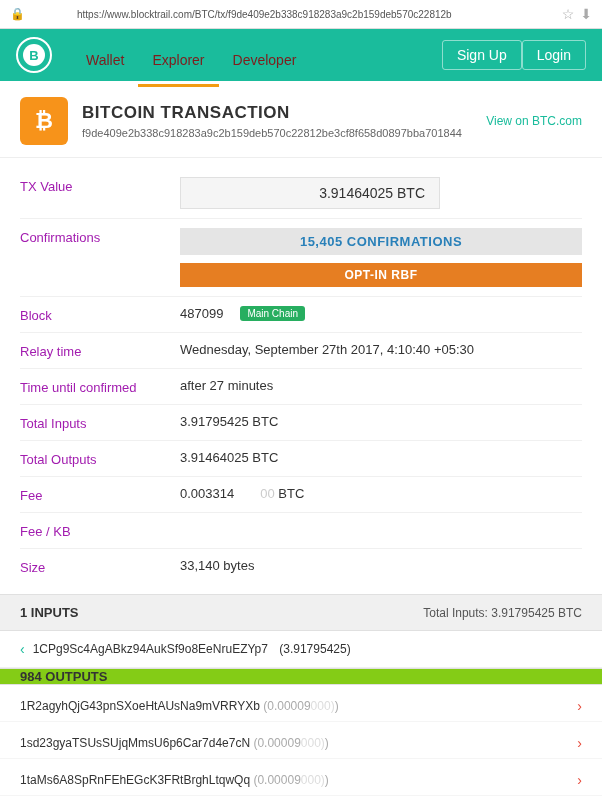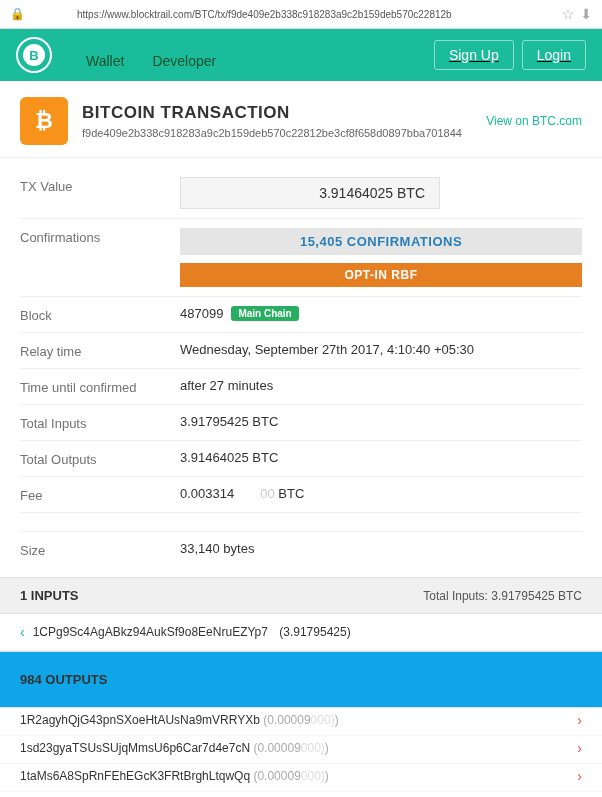--- a/index.html
+++ b/index.html
@@ -23,25 +23,25 @@
     }
     .nav-logo-inner {
       width: 22px; height: 22px;
       background: white;
       border-radius: 50%;
       display: flex; align-items: center; justify-content: center;
       font-weight: bold; font-size: 13px; color: #1abc9c;
     }
     .nav-links { display: flex; gap: 0; flex: 1; }
     .nav-link {
-      color: #14532d; text-decoration: none; padding: 16px 14px;
+      color: #7f1d1d; text-decoration: none; padding: 16px 14px;
       font-size: 14px; cursor: pointer; position: relative; margin-top: 12px;
     }
     .nav-link.active { border-bottom: 3px solid #f39c12; }
-    .nav-right { display: flex; gap: 8px; margin-left: auto; text-decoration: underline; }
+    .nav-right { display: flex; margin-left: auto; }
     .nav-btn {
       color: white; font-size: 14px; padding: 6px 14px;
       border: 1px solid rgba(255,255,255,0.5); border-radius: 3px;
       cursor: pointer; background: transparent;
     }
 
     
     .url-bar {
       background: white;
       border-bottom: 1px solid #ddd;
@@ -86,21 +86,21 @@
       display: flex;
       align-items: flex-start;
       padding: 9px 0;
       border-bottom: 1px solid #f0f0f0;
     }
     .detail-row:last-child { border-bottom: none; }
     .detail-label {
       width: 160px;
       min-width: 160px;
       font-size: 13px;
-      color: #737373;
+      color: #a21caf;
       font-weight: 500;
       padding-top: 2px;
     }
     .detail-value {
       flex: 1;
       font-size: 13px;
       color: #333;
     }
 
     
@@ -134,28 +134,27 @@
       font-size: 12px;
       font-weight: bold;
       text-align: center;
       display: block;
       min-width: 260px;
       margin-top: 8px;
       letter-spacing: 0.5px;
     }
 
     
-    .block-value { display: flex; align-items: center; gap: 8px; }
+    .block-value { display: flex; align-items: center; gap: 17px; }
     .main-chain-badge {
       background: #27ae60;
       color: white;
       font-size: 10px;
       padding: 2px 7px;
       border-radius: 3px;
-      font-weight: bold;
     }
 
     
     .dim { color: #ccc; margin-left: 26px; }
 
     
     .section-header {
       background: #f0f0f0;
       padding: 10px 20px;
       display: flex;
@@ -174,27 +173,27 @@
       align-items: center;
       gap: 8px;
       border-bottom: 1px solid #f0f0f0;
     }
     .chevron-left { color: #1abc9c; font-size: 14px; }
     .chevron-right { color: #e74c3c; font-size: 14px; margin-left: auto; }
     .addr-text { font-size: 12px; color: #333; }
 
     
     .outputs-header {
-      background: #0ea5e9;
-      padding: 20px 20px;
+      background: #84cc16;
+      padding: 0 20px;
       border-top: 1px solid #e0e0e0;
       border-bottom: 1px solid #e0e0e0;
     }
     .output-item {
-      padding: 4px 20px 7px 20px;
+      padding: 13px 20px 7px 20px;
       display: flex;
       align-items: center;
       justify-content: space-between;
       border-bottom: 1px solid #f5f5f5;
       cursor: pointer;
     }
     .output-addr { font-size: 12px; color: #333; }
   </style>
 </head>
 <body>
@@ -205,20 +204,21 @@
   <span class="url-star">☆</span>
   <span class="url-dl">⬇</span>
 </div>
 
 <nav>
   <div class="nav-logo">
     <div class="nav-logo-inner">B</div>
   </div>
   <div class="nav-links">
     <a class="nav-link">Wallet</a>
+    <a class="nav-link active">Explorer</a>
     <a class="nav-link">Developer</a>
   </div>
   <div class="nav-right">
     <button class="nav-btn">Sign Up</button>
     <button class="nav-btn">Login</button>
   </div>
 </nav>
 
 <div class="content">
 
@@ -279,20 +279,21 @@
     </div>
 
     <div class="detail-row">
       <div class="detail-label">Fee</div>
       <div class="detail-value">
         <span>0.003314</span><span class="dim">00</span><span> BTC</span>
       </div>
     </div>
 
     <div class="detail-row">
+      <div class="detail-label">Fee / KB</div>
     </div>
 
     <div class="detail-row">
       <div class="detail-label">Size</div>
       <div class="detail-value">33,140 bytes</div>
     </div>
 
   </div>
 
   <div class="section-header">

